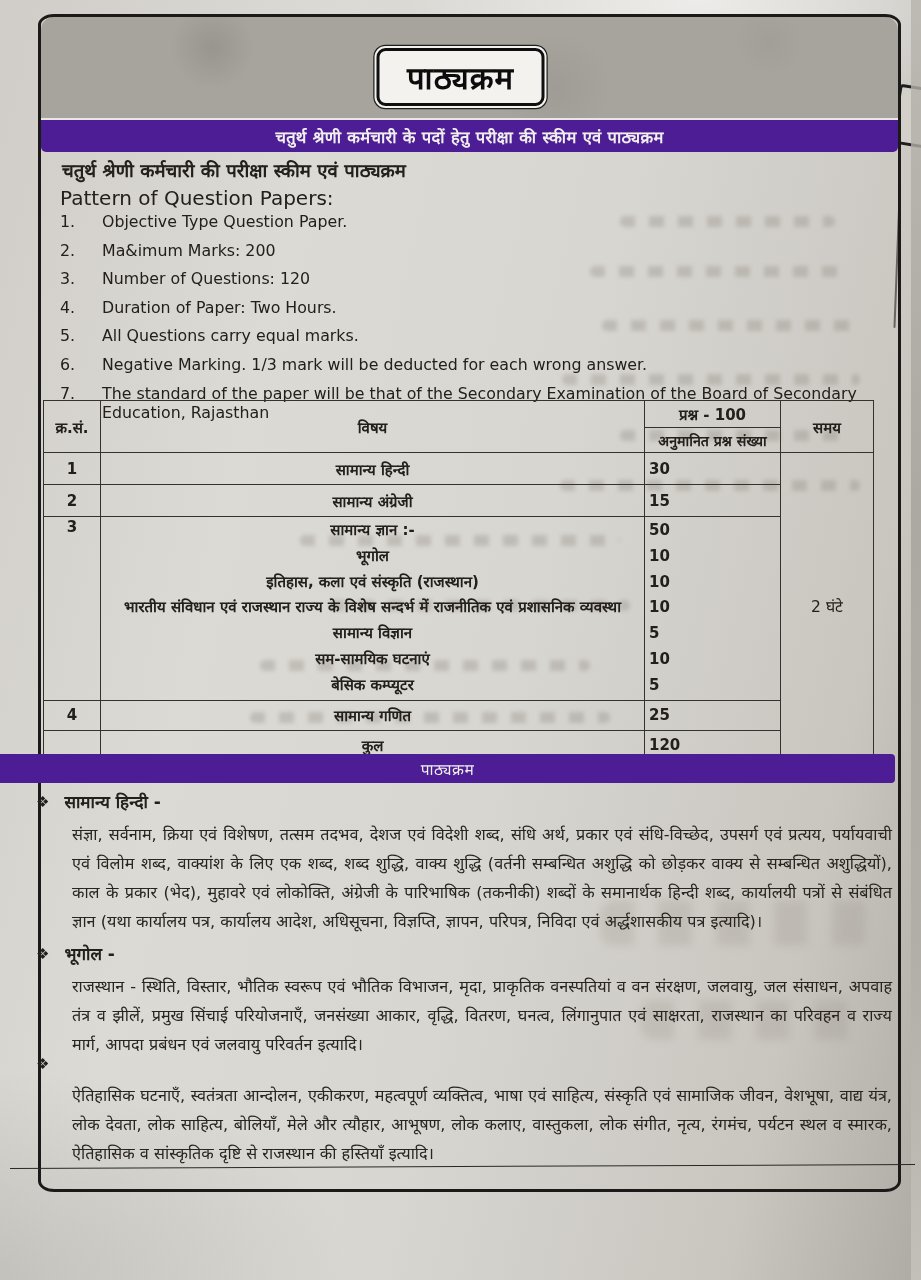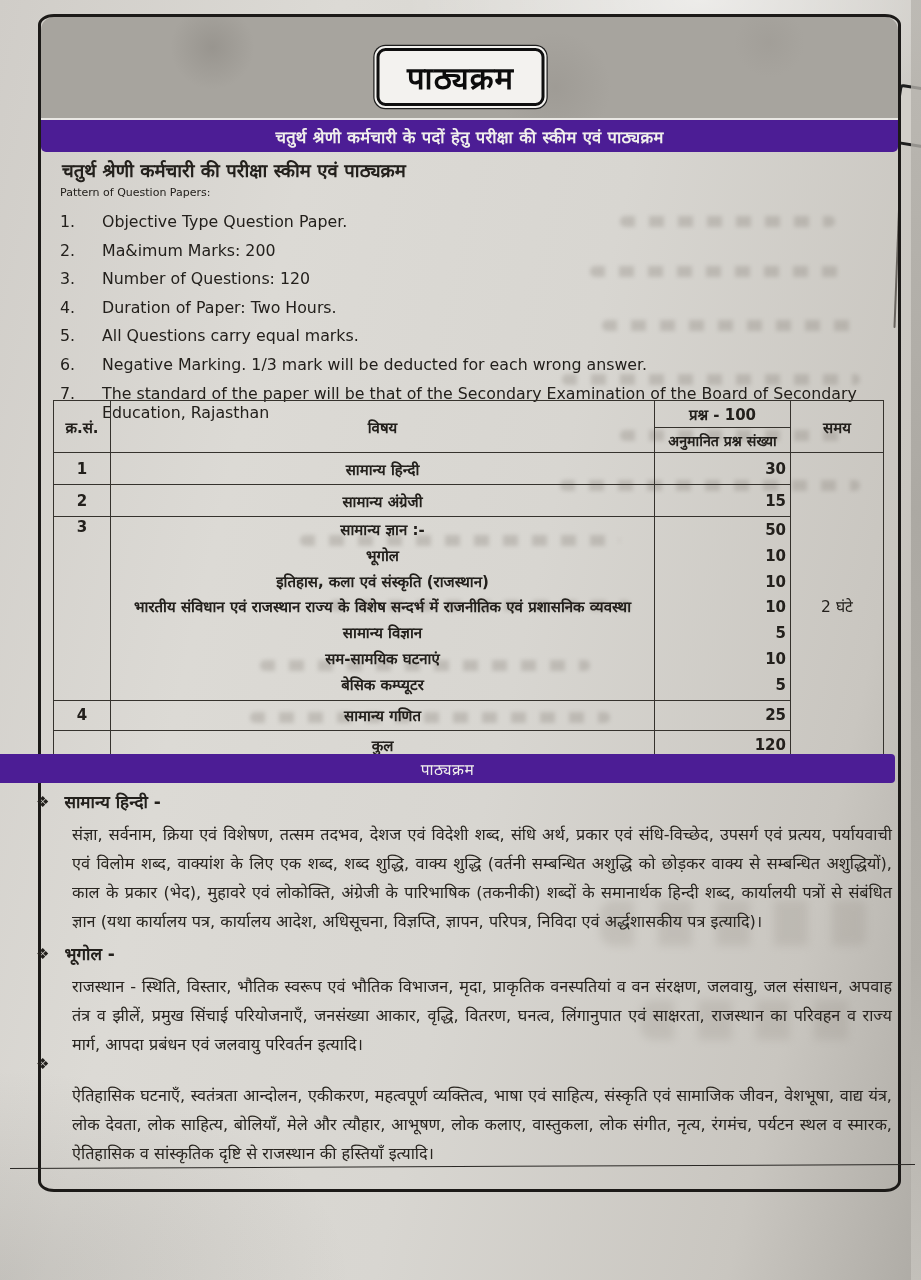--- a/index.html
+++ b/index.html
@@ -31,34 +31,34 @@
   .title-box{position:absolute;left:50%;top:48px;transform:translateX(-50%);
     background:#f3f2ef;border:3.5px solid #0f0f0f;border-radius:9px;
     box-shadow:0 0 0 2px #f3f2ef,0 0 0 3.2px #1d1d1d;
     padding:5px 28px;font-size:31px;font-weight:bold;letter-spacing:1px;color:#0c0c0c;}
   .banner{background:#4c1d95;color:#f0efec;display:flex;align-items:center;justify-content:center;}
   .banner-top{position:absolute;left:41px;right:23px;top:120px;height:32px;
     font-size:16.5px;font-weight:600;border-radius:0 0 5px 5px;letter-spacing:.3px;}
   .banner-mid{position:absolute;left:0;right:26px;top:754px;height:29px;
     font-size:15.5px;border-radius:0 4px 4px 0;letter-spacing:.5px;}
   .heading{position:absolute;left:62px;top:157px;font-size:18.5px;font-weight:700;}
-  .pattern-label{position:absolute;left:60px;top:186px;font-size:11px;}
+  .pattern-label{position:absolute;left:60px;top:186px;font-size:20px;}
   .pattern-list{position:absolute;left:60px;top:212px;width:840px;}
   .pattern-item{display:flex;height:28.6px;align-items:flex-start;font-size:15.8px;}
   .pattern-item .num{width:42px;flex:0 0 42px;}
   
-  table.exam{position:absolute;left:53px;top:400px;width:830px;
+  table.exam{position:absolute;left:43px;top:400px;width:830px;
     border-collapse:collapse;table-layout:fixed;font-size:15px;font-weight:600;}
   table.exam th,table.exam td{border:1.8px solid #35322d;padding:1px 4px;background:transparent;}
   table.exam th{font-weight:700;}
   .col-sn{width:57px;} .col-subj{width:544px;} .col-cnt{width:136px;} .col-time{width:93px;}
   .h-top{height:24px;} .h-sub{height:22px;font-size:14.2px;}
   td.sn{text-align:center;height:29px;}
   td.subj{text-align:center;padding-left:7px;}
-  td.cnt{text-align:right;}
+  td.cnt{text-align:left;}
   td.time-cell{text-align:center;vertical-align:middle;font-weight:400;font-size:15.5px;}
   .mline div{line-height:25.8px;white-space:nowrap;overflow:hidden;}
   tr.short td{height:27px;}
   
   .section{position:absolute;left:36px;width:856px;}
   .sec-title{display:flex;align-items:baseline;gap:15px;font-size:17px;font-weight:700;}
   .sec-title .bullet{font-size:15px;flex:0 0 auto;transform:translateY(-1px);}
   .sec-body{margin:7px 0 0 36px;font-size:16.2px;line-height:29px;text-align:justify;color:#28241f;}
   .s1{top:790px;} .s2{top:942px;} .s3{top:1056px;}
   

